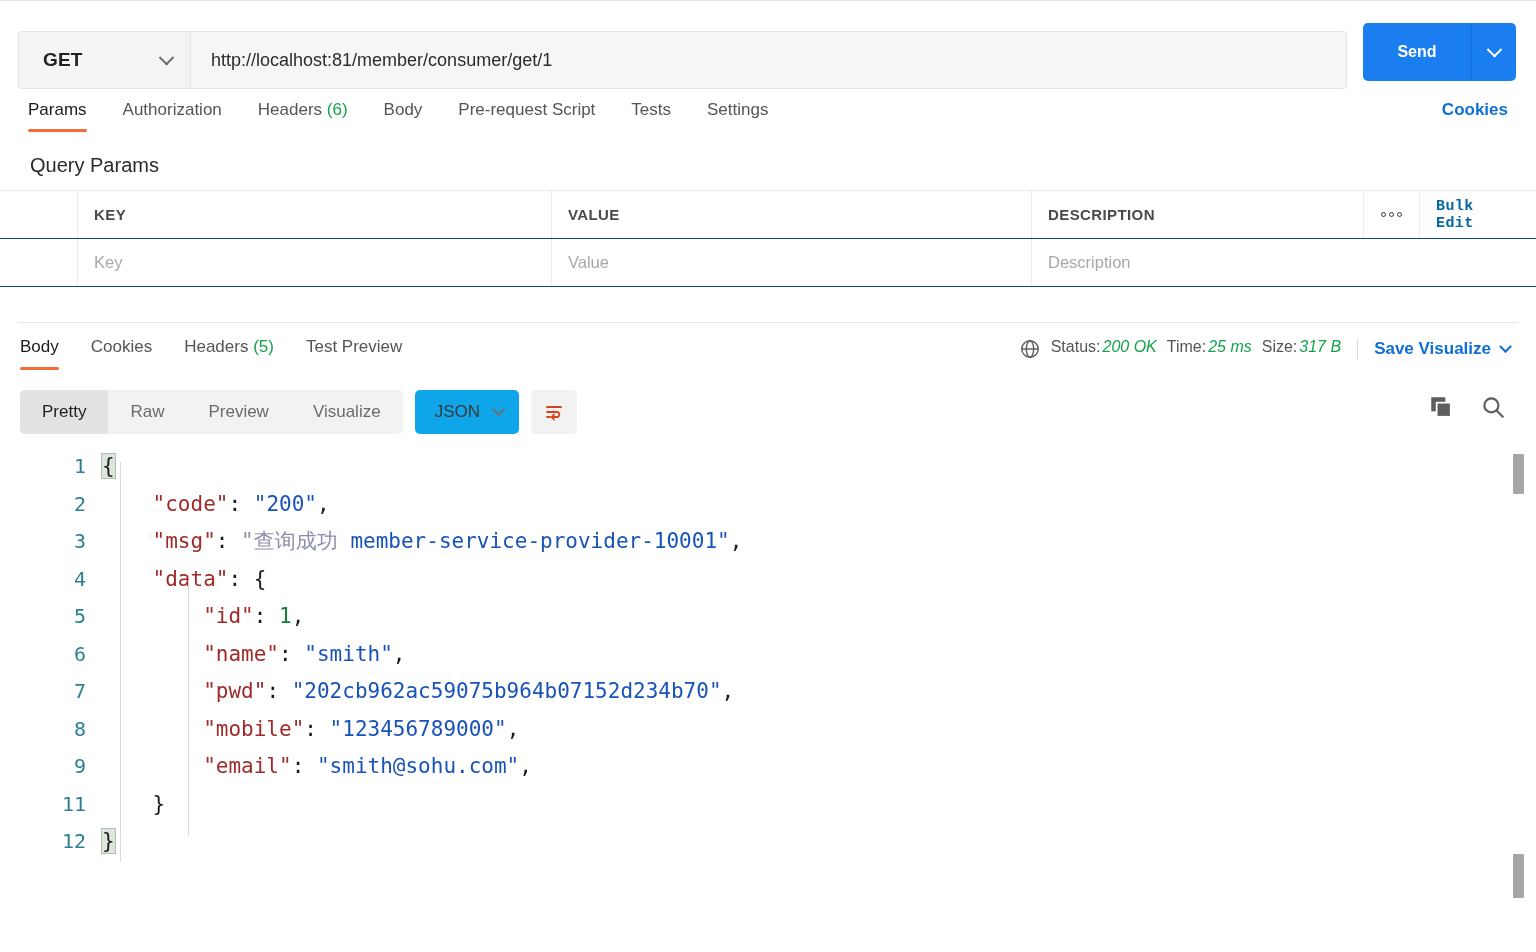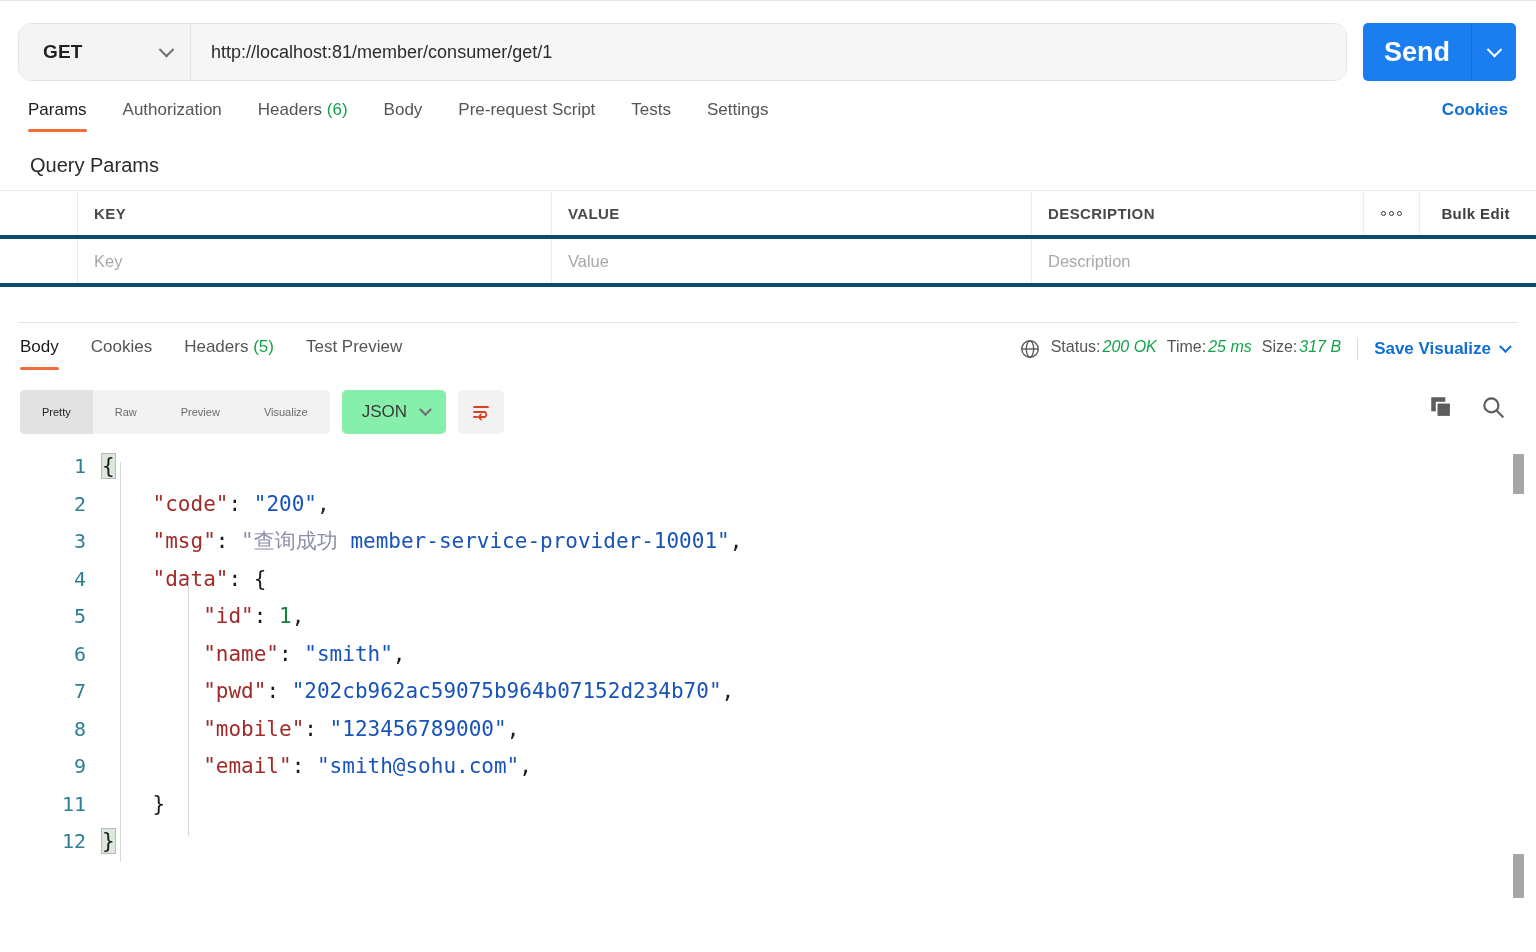--- a/index.html
+++ b/index.html
@@ -12,24 +12,24 @@
     overflow: hidden;
   }
   .app { position: relative; width: 1536px; height: 952px; }
 
   
   .urlbar-row {
     position: absolute; left: 0; top: 0; width: 1536px; height: 96px;
     border-top: 1px solid #e6e6e6;
   }
   .url-group {
-    position: absolute; left: 18px; top: 22px;
+    position: absolute; left: 18px; top: 30px;
     width: 1329px; height: 58px;
     display: flex; align-items: stretch;
-    border: 1px solid #e3e3e3; border-radius: 13px;
+    border: 1px solid #e3e3e3; border-radius: 4px;
     background: #f6f6f6; overflow: hidden;
   }
   .method-select {
     width: 172px; display: flex; align-items: center;
     justify-content: space-between; padding: 0 18px 0 24px;
     background: #f4f4f4; border-right: 1px solid #e3e3e3;
     cursor: pointer;
   }
   .method-select .m-label { font-size: 19px; font-weight: 700; color: #212121; letter-spacing: .2px; }
   .chev { display: inline-block; width: 11px; height: 11px;
@@ -41,21 +41,21 @@
     background: #f6f6f6; font-size: 18px; color: #2c2c2c;
     font-family: "Liberation Sans", sans-serif; cursor: text;
   }
   .send-group {
     position: absolute; left: 1363px; top: 22px; width: 153px; height: 58px;
     display: flex; border-radius: 5px; overflow: hidden; background: #1a7ef0;
     cursor: pointer;
   }
   .send-main {
     flex: 1; display: flex; align-items: center; justify-content: center;
-    color: #fff; font-size: 27px; font-weight: 700;
+    color: #fff; font-size: 16px; font-weight: 700;
     border-right: 1px solid #1470d8;
   }
   .send-caret { width: 44px; display: flex; align-items: center; justify-content: center; }
 
   
   .req-tabs {
     position: absolute; left: 0; top: 96px; width: 1536px; height: 48px;
     display: flex; align-items: flex-start; padding-left: 28px;
   }
   .tab {
@@ -75,39 +75,39 @@
 
   
   .qp-title {
     position: absolute; left: 30px; top: 154px;
     font-size: 20px; font-weight: 400; color: #2b2b2b;
   }
   .params-table {
     position: absolute; left: 0; top: 190px; width: 1536px;
     border-top: 1px solid #ececec;
   }
-  .ptr { display: flex; height: 48px; border-bottom: 4px solid #0c4a6e; }
+  .ptr { display: flex; height: 48px; border-bottom: 1px solid #0c4a6e; }
   .pcell {
     display: flex; align-items: center; padding: 0 16px;
     border-right: 1px solid #ececec; font-size: 16px;
   }
   .c-check { width: 78px; padding: 0; }
   .c-key { width: 474px; }
   .c-val { width: 480px; }
   .c-desc { width: 332px; }
   .c-dots { width: 56px; justify-content: center; }
   .c-bulk { width: 116px; justify-content: flex-end; border-right: none; padding-right: 26px; }
   .hdr .pcell { font-size: 15px; font-weight: 700; color: #4a4a4a; letter-spacing: .4px; }
   .ph { color: #a8a8a8; font-size: 16.5px; }
   .dots-icon { display: flex; gap: 3px; align-items: center; }
   .dots-icon i {
     width: 5px; height: 5px; border-radius: 50%;
     border: 1.5px solid #3a3a3a; display: block;
   }
-  .bulk { font-size: 15px; font-weight: 700; color: #404040; cursor: pointer; }
+  .bulk { font-size: 15px; font-weight: 700; color: #0369a1; cursor: pointer; font-family: Liberation Mono, monospace; }
 
   
   .pane-divider {
     position: absolute; left: 18px; top: 322px; width: 1500px; height: 1px;
     background: #e6e6e6;
   }
 
   
   .res-tabs {
     position: absolute; left: 0; top: 332px; width: 1536px; height: 46px;
@@ -128,26 +128,26 @@
              border-right: 2px solid #0f6fd6; border-bottom: 2px solid #0f6fd6;
              transform: rotate(45deg) translate(-2px,-2px); }
 
   
   .body-toolbar { position: absolute; left: 20px; top: 390px; display: flex; align-items: center; gap: 12px; }
   .seg {
     display: flex; background: #f2f2f2; border-radius: 5px; overflow: hidden; height: 44px;
   }
   .seg-item {
     display: flex; align-items: center; justify-content: center;
-    padding: 0 22px; font-size: 11px; color: #6b6b6b; cursor: pointer;
+    padding: 0 22px; font-size: 17px; color: #6b6b6b; cursor: pointer;
   }
   .seg-item.active { background: #e2e2e2; color: #1f1f1f; }
   .fmt-select {
     display: flex; align-items: center; gap: 14px; height: 44px;
-    padding: 0 16px 0 20px; background: #86efac; border-radius: 5px;
+    padding: 0 16px 0 20px; background: #0ea5e9; border-radius: 5px;
     font-size: 17px; color: #3a3a3a; cursor: pointer;
   }
   .wrap-btn {
     width: 46px; height: 44px; background: #f2f2f2; border-radius: 5px;
     display: flex; align-items: center; justify-content: center; cursor: pointer;
   }
   .right-icons { position: absolute; right: 30px; top: 394px; display: flex; align-items: center; gap: 26px; }
   .ricon { width: 26px; height: 26px; color: #5d5d5d; cursor: pointer; }
 
   

